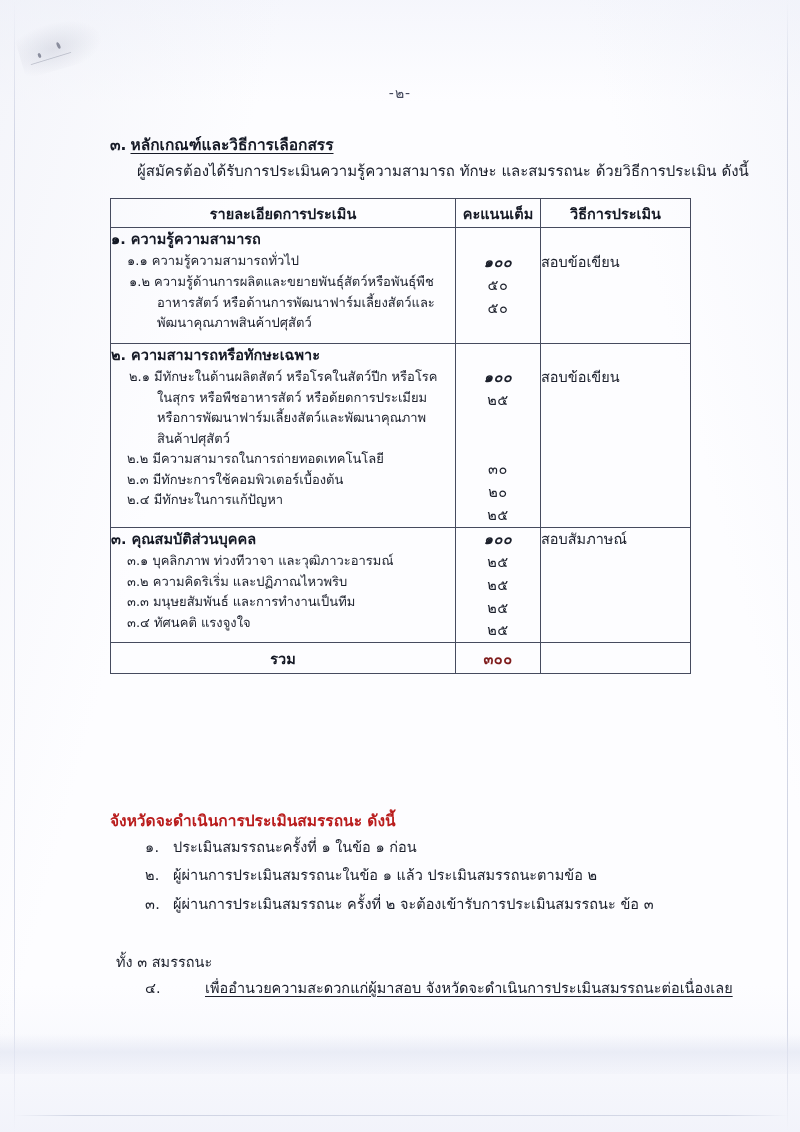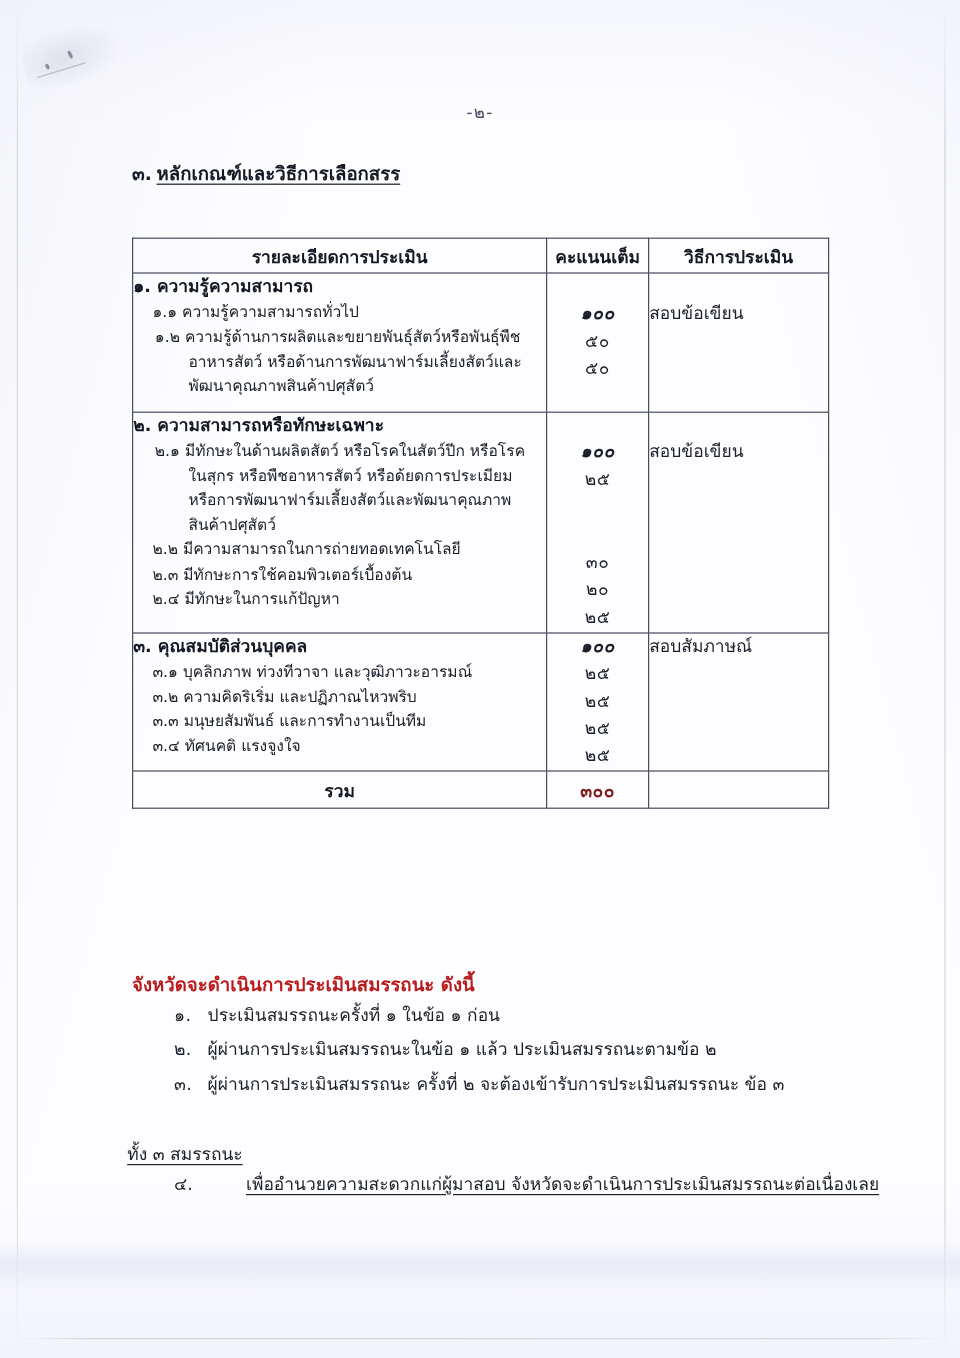--- a/index.html
+++ b/index.html
@@ -221,24 +221,23 @@
   .step-last .mk {
     display: inline-block;
     width: 60px;
   }
   .step-last .u {
     text-decoration: underline;
     text-underline-offset: 3px;
   }
   .step-tail {
     position: absolute;
-    left: 106px; top: 950px;
-    font-size: 14.5px;
-    color: #1b1f2b;
-    text-decoration: underline;
+    left: 116px; top: 950px;
+    font-size: 14.5px;
+    color: #1b1f2b;
     text-underline-offset: 3px;
     white-space: nowrap;
   }
 </style>
 </head>
 <body>
 
 <div class="page">
   <div class="page-edge-left"></div>
   <div class="page-edge-right"></div>
@@ -251,20 +250,21 @@
 </div>
 
 <div class="content">
 
   <div class="folio">-๒-</div>
 
   <div class="heading">
     <span class="num">๓.</span><span class="u">หลักเกณฑ์และวิธีการเลือกสรร</span>
   </div>
 
+  <div class="intro">ผู้สมัครต้องได้รับการประเมินความรู้ความสามารถ ทักษะ และสมรรถนะ ด้วยวิธีการประเมิน ดังนี้</div>
 
   <table class="tbl">
     <colgroup>
       <col class="col-detail">
       <col class="col-score">
       <col class="col-method">
     </colgroup>
     <thead>
       <tr>
         <th>รายละเอียดการประเมิน</th>

